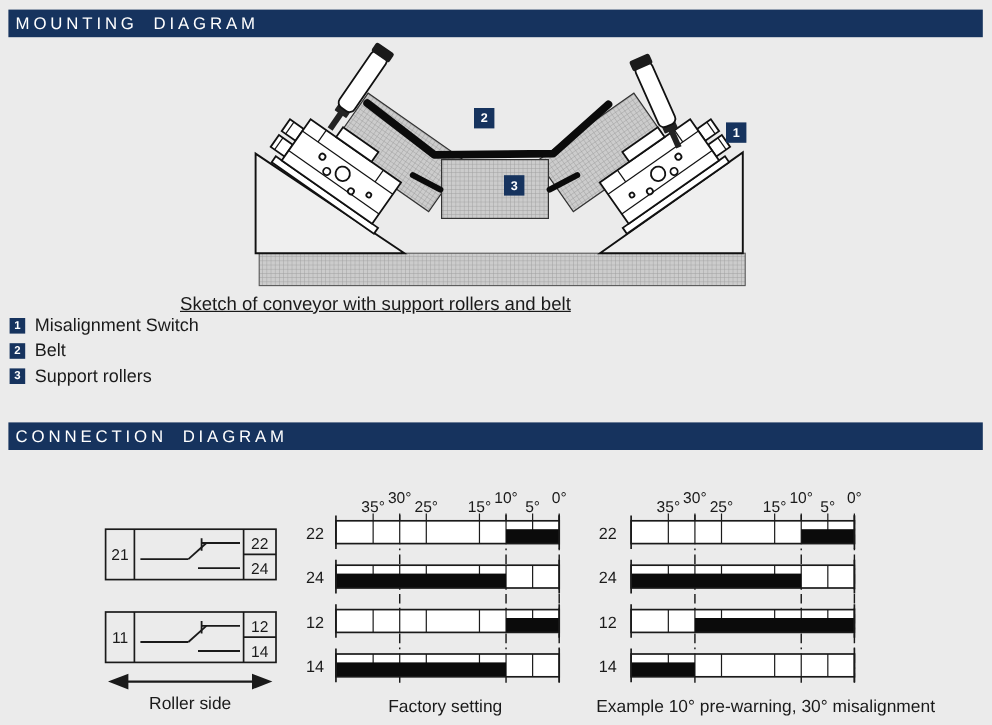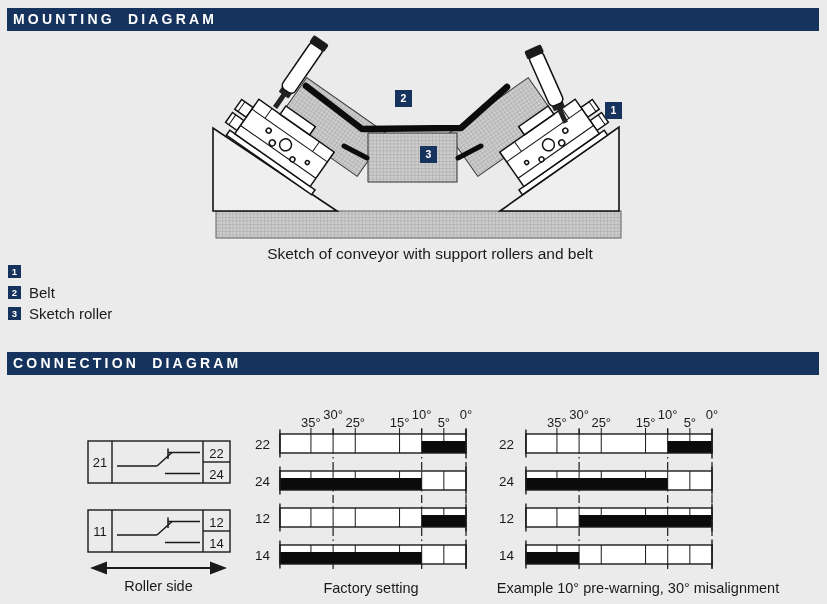--- a/index.html
+++ b/index.html
@@ -4,28 +4,28 @@
 <style>
   html,body{margin:0;padding:0;}
   body{
     width:827px;height:604px;position:relative;overflow:hidden;
     background:#ebebeb;
     font-family:"Liberation Sans",sans-serif;color:#1a1a1a;
   }
   .section-header{
     position:absolute;left:7px;width:806px;height:23px;
     background:#16335e;color:#ffffff;
-    font-size:14px;font-weight:bold;letter-spacing:3.2px;word-spacing:6px;
+    font-size:14px;font-weight:normal;letter-spacing:3.2px;word-spacing:6px;
     line-height:23px;padding-left:6px;
   }
   #hdr-mounting{top:8px;}
   #hdr-connection{top:352px;}
   #sketch-caption{
     position:absolute;left:150px;top:245px;width:560px;
-    text-align:center;font-size:15.5px;
+    font-size:15.5px;text-decoration:underline;
   }
   .legend{position:absolute;left:8px;top:261px;}
   .legend-row{height:21px;display:flex;align-items:center;}
   .badge{
     display:inline-flex;align-items:center;justify-content:center;
     width:13px;height:13px;background:#16335e;color:#fff;
     font-size:9.5px;font-weight:bold;margin-right:8px;flex:0 0 13px;
   }
   .legend-label{font-size:15px;}
   svg{position:absolute;left:0;top:0;}
@@ -53,28 +53,29 @@
 
 <div class="section-header" id="hdr-mounting">MOUNTING DIAGRAM</div>
 
 <div class="section-header" id="hdr-connection">CONNECTION DIAGRAM</div>
 
 <div id="sketch-caption">Sketch of conveyor with support rollers and belt</div>
 
 <div class="legend">
   <div class="legend-row">
     <span class="badge">1</span>
+    <span class="legend-label">Misalignment Switch</span>
   </div>
   <div class="legend-row">
     <span class="badge">2</span>
     <span class="legend-label">Belt</span>
   </div>
   <div class="legend-row">
     <span class="badge">3</span>
-    <span class="legend-label">Sketch roller</span>
+    <span class="legend-label">Support rollers</span>
   </div>
 </div>
 
 <svg width="827" height="604" viewBox="0 0 827 604">
   <defs>
     <pattern id="hatch" width="3.5" height="3.5" patternUnits="userSpaceOnUse">
       <rect width="3.5" height="3.5" fill="#cccccc"></rect>
       <path d="M0 0H3.5M0 0V3.5" stroke="#9c9c9c" stroke-width="0.7" fill="none"></path>
     </pattern>
   </defs>

